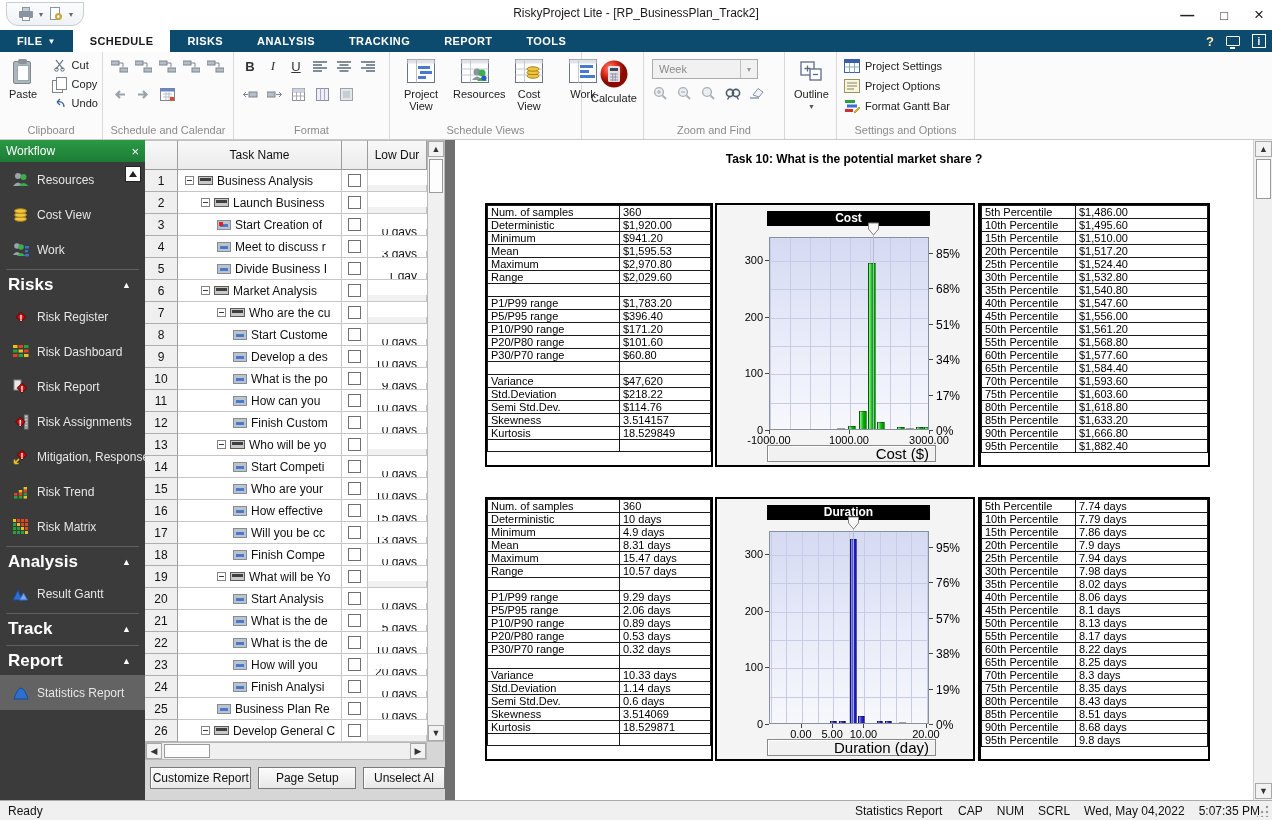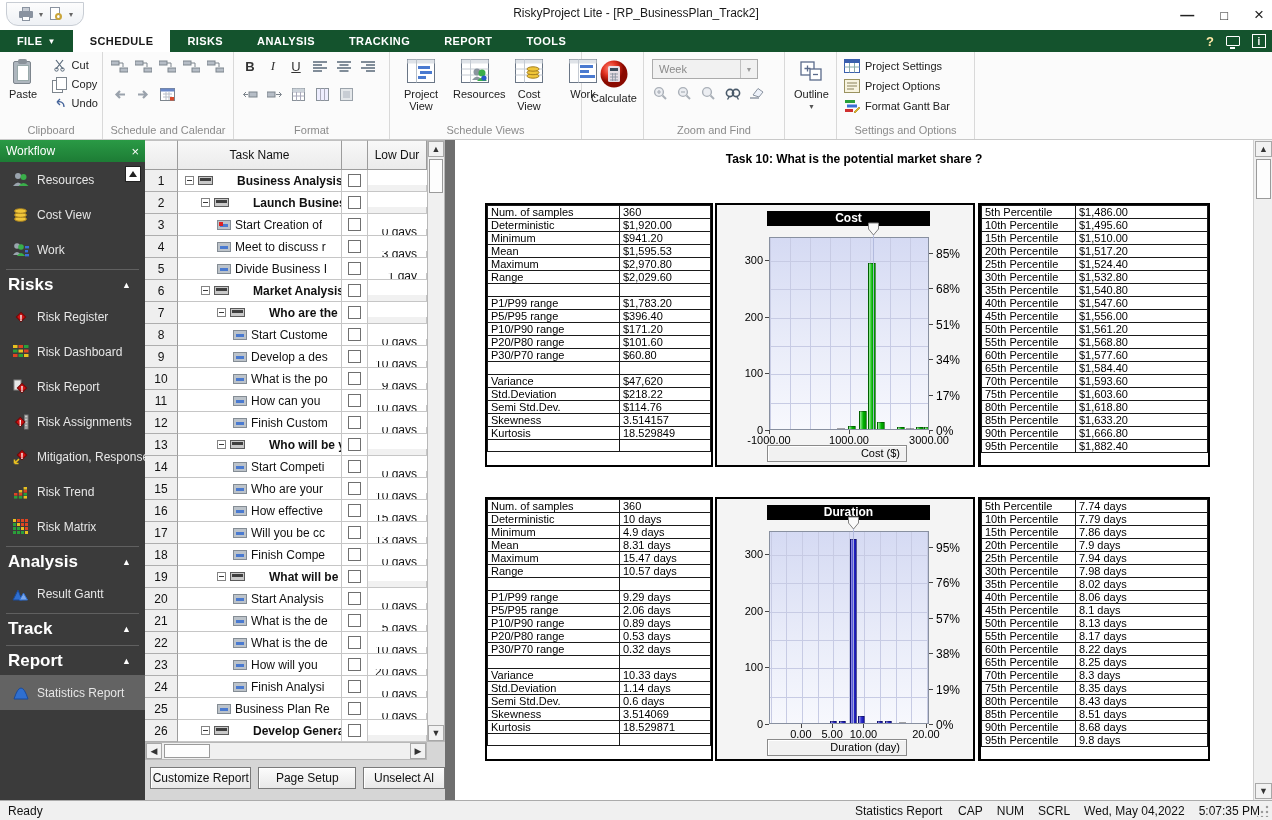--- a/index.html
+++ b/index.html
@@ -17,21 +17,21 @@
 .mag-ic { position:absolute; left:8px; top:7px; width:7px; height:7px; border:2px solid #caa53a; border-radius:50%; background:rgba(255,255,255,.6); }
 .qat-caret { font-size:8px; color:#666; }
 #win-title { position:absolute; left:0; right:0; top:6px; text-align:center; font-size:12px; color:#1a1a1a; }
 #win-controls { position:absolute; right:8px; top:0; height:30px; display:flex; align-items:center; gap:26px; font-size:14px; color:#222; }
 #win-controls span { cursor:default; }
 .wc-min { font-weight:bold; }
 .wc-max { font-size:13px; }
 .wc-close { font-size:17px; }
 
 
-#menubar { position:absolute; left:0; top:30px; width:1272px; height:22px; background:#14532d; display:flex; align-items:stretch; }
+#menubar { position:absolute; left:0; top:30px; width:1272px; height:22px; background:#0c4a6e; display:flex; align-items:stretch; }
 #menu-tabs { display:flex; }
 .menu-tab { color:#fff; font-size:11px; font-weight:bold; letter-spacing:.4px; padding:0 17px; display:flex; align-items:center; gap:5px; cursor:pointer; }
 .menu-tab.active { background:#ffffff; color:#1a1a1a; }
 .menu-caret { font-size:8px; }
 #menu-right { position:absolute; right:6px; top:0; height:22px; display:flex; align-items:center; gap:12px; }
 .mr-help { color:#ffe9a8; font-weight:bold; font-size:13px; }
 .mr-screen { width:14px; height:10px; border:1.5px solid #fff; border-radius:1px; position:relative; }
 .mr-screen::after { content:''; position:absolute; left:3px; bottom:-4px; width:5px; height:2px; background:#fff; }
 .mr-info { width:14px; height:14px; border:1.5px solid #fff; color:#fff; font-size:10px; font-weight:bold; display:flex; align-items:center; justify-content:center; }
 
@@ -86,21 +86,21 @@
 .tc-check { width:26px; justify-content:center; }
 .tc-dur { width:59px; justify-content:flex-end; padding-right:9px;margin-top:15px; }
 .tc-dur.sumbg { background:#f1f1f1; }
 .tk-expand { width:9px; height:9px; flex:0 0 9px; border:1px solid #848484; background:#fff linear-gradient(#3a3a3a,#3a3a3a) center/5px 1px no-repeat; }
 .tk-summary { width:15px; height:9px; flex:0 0 15px; background:#c9c9c9; border:1px solid #5a5a5a; position:relative; }
 .tk-summary::before { content:''; position:absolute; left:1px; top:1px; right:1px; height:3px; background:#3f3f3f; }
 .tk-task { width:14px; height:10px; flex:0 0 14px; background:#bcc3ca; border:1px solid #848c94; position:relative; }
 .tk-task::before { content:''; position:absolute; left:2px; top:3px; width:8px; height:3px; background:#4a7ad0; }
 .tk-milestone::after { content:''; position:absolute; left:1px; top:1px; width:4px; height:4px; background:#d22; }
 .tname { overflow:hidden; text-overflow:clip; }
-.tname.bold { font-weight:bold;margin-left:20px; }
+.tname.bold { font-weight:normal; }
 .tk-check { width:13px; height:13px; border:1px solid #6f6f6f; background:#fff; }
 .tk-check.checked { background:#fff linear-gradient(45deg,transparent 44%,#222 44%,#222 56%,transparent 56%), linear-gradient(-45deg,transparent 44%,#222 44%,#222 56%,transparent 56%); }
 .sbar { position:absolute; background:#f0f0f0; border:1px solid #b8b8b8; }
 .sbtn { position:absolute; background:#f2f2f2; border:1px solid #a8a8a8; display:flex; align-items:center; justify-content:center; font-size:9px; color:#333; }
 .sthumb { position:absolute; background:#fdfdfd; border:1px solid #9a9a9a; }
 #tp-buttons { position:absolute; left:0; top:623px; width:300px; height:37px; background:#d6d6d6; display:flex; gap:7px; padding:4px 0 0 5px; }
 .tp-btn { height:22px; background:linear-gradient(#fcfcfc,#e8e8e8); border:1px solid #7a7a7a; box-shadow:1px 1px 0 #fff inset; font-size:12px; color:#111; display:flex; align-items:center; justify-content:center; cursor:pointer; }
 
 
 #reportarea { position:absolute; left:445px; top:0; width:827px; height:660px; background:#fff; }
@@ -117,21 +117,21 @@
 .hist-plot { position:absolute; left:52px; top:32px; width:160px; height:193px; border:1px solid #8890a0; background:linear-gradient(180deg,#d5daf3 0%, #e9ecf9 55%, #f7f8fd 100%); overflow:hidden; }
 .gl-v { position:absolute; top:0; bottom:0; width:1px; background:#c7cbe4; }
 .gl-h { position:absolute; left:0; right:0; height:1px; background:#c7cbe4; }
 .hbar { position:absolute; bottom:0; border:1px solid rgba(0,0,0,.35); border-bottom:none; }
 .hbar.green { background:linear-gradient(90deg,#9ef09e,#00b400 55%,#008a00); }
 .hbar.blue { background:linear-gradient(90deg,#9a9ae8,#2626cc 55%,#1515a8); }
 .ytick-l { position:absolute; width:44px; text-align:right; font-size:11px; color:#000; }
 .ytick-r { position:absolute; font-size:12px; color:#000; text-align:left; }
 .xtick { position:absolute; font-size:11px; color:#000; text-align:center; width:60px; }
 .tickmark { position:absolute; background:#444; }
-.hist-caption { position:absolute; left:50px; top:240px; width:140px; height:17px; background:#f1f1f1; border:1px solid #8a8a8a; box-shadow:1px 1px 0 #ffffff inset; font-size:11px; color:#000; text-align:right; line-height:15px; padding-right:6px; }
+.hist-caption { position:absolute; left:50px; top:240px; width:169px; height:17px; background:#f1f1f1; border:1px solid #8a8a8a; box-shadow:1px 1px 0 #ffffff inset; font-size:15px; color:#000; text-align:right; line-height:15px; padding-right:6px; }
 .marker-line { position:absolute; width:1px; background:#aeb6da; opacity:.9; z-index:3; }
 .marker-head { position:absolute; z-index:4; }
 
 
 #rv-scroll { position:absolute; left:808px; top:0; width:19px; height:660px; background:#f0f0f0; border-left:1px solid #d0d0d0; }
 
 
 #statusbar { position:absolute; left:0; top:800px; width:1272px; height:20px; background:#f0f0f0; border-top:1px solid #ababab; font-size:12px; color:#111; }
 #sb-ready { position:absolute; left:8px; top:3px; }
 #sb-view { position:absolute; left:855px; top:3px; }

